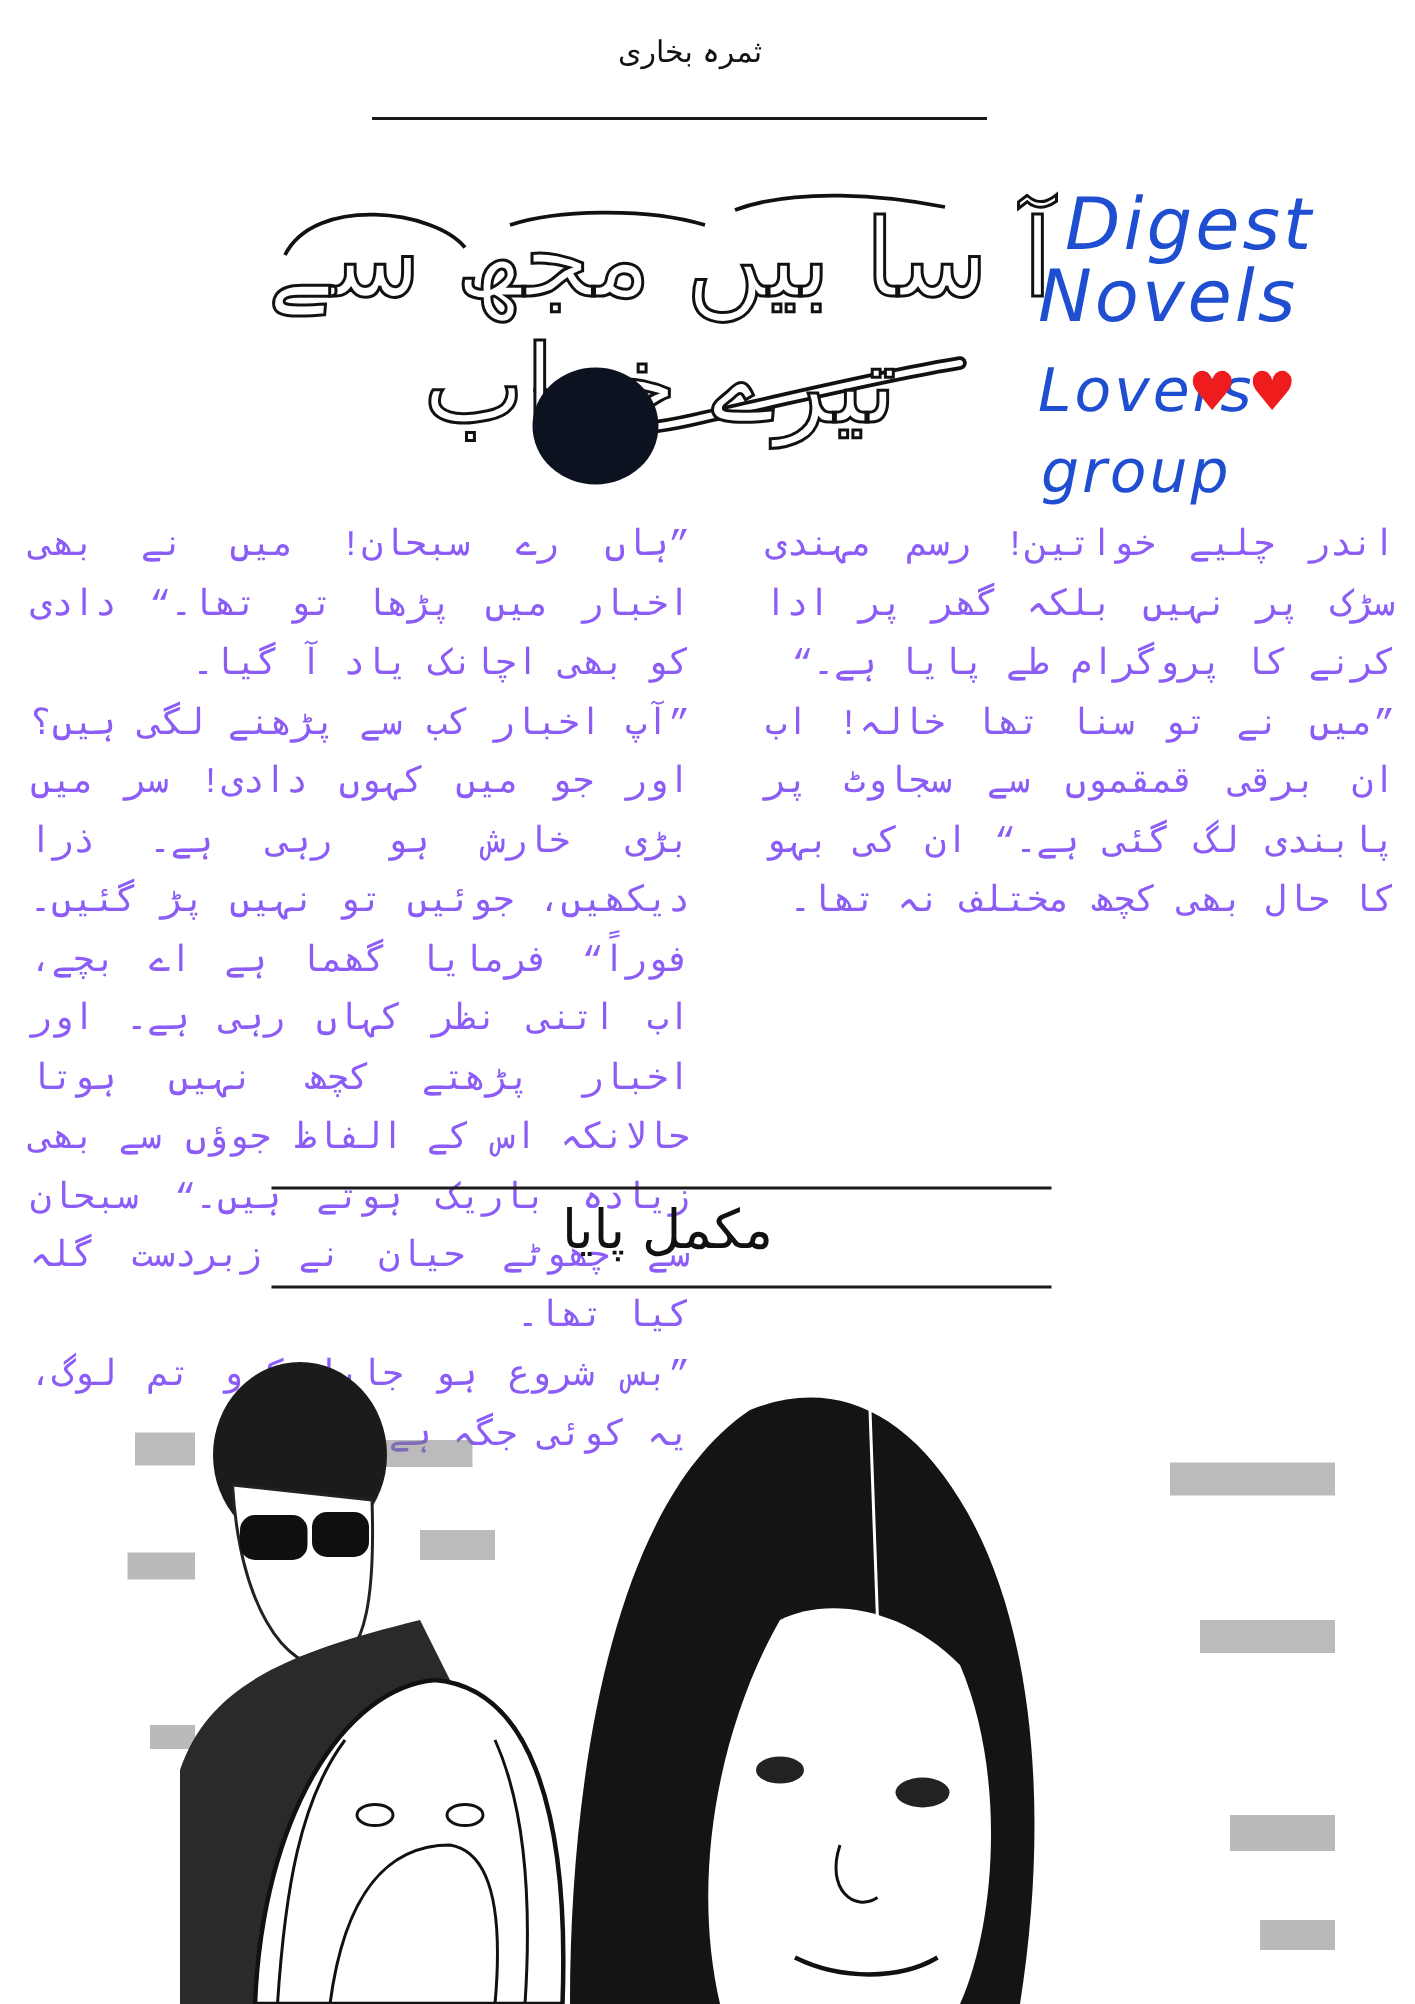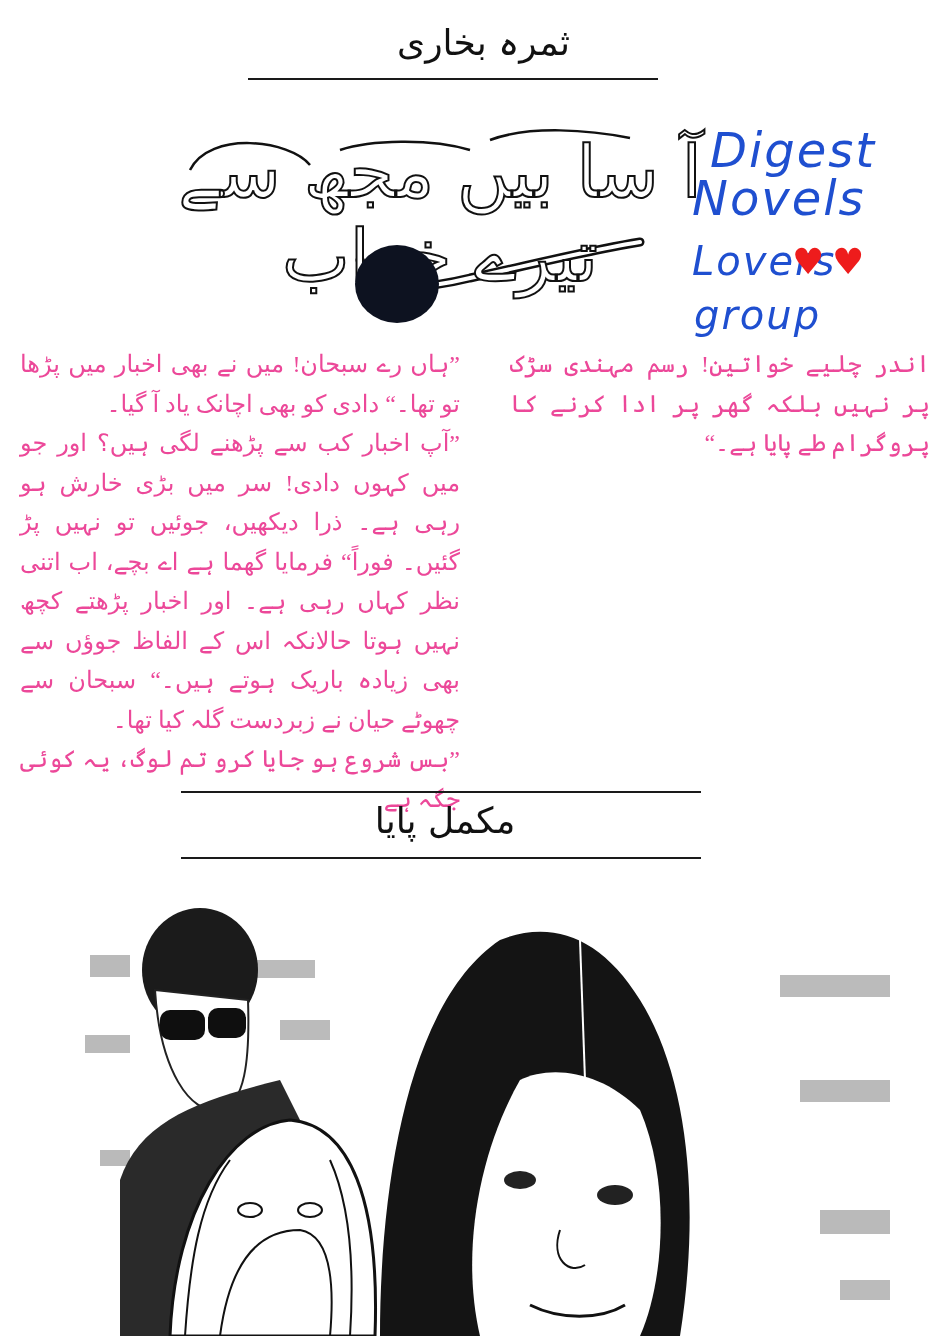--- a/index.html
+++ b/index.html
@@ -1,33 +1,33 @@
 <!DOCTYPE html>
 <html><head>
 <meta charset="utf-8">
 <style>
   html, body { margin: 0; padding: 0; background: #ffffff; }
   body { width: 943px; height: 1336px; position: relative; overflow: hidden;
          font-family: "DejaVu Sans", sans-serif; color: #111; }
-  .author { position: absolute; left: 350px; top: 22px; width: 220px; text-align: right;
-            font-size: 36px; font-family: "DejaVu Sans", sans-serif; direction: rtl; color: #111; }
+  .author { position: absolute; left: 350px; top: 22px; width: 220px; text-align: center;
+            font-size: 20px; font-family: "DejaVu Sans", sans-serif; direction: rtl; color: #111; }
   .rule { position: absolute; height: 2px; background: #1a1a1a; }
   .title-wrap { position: absolute; left: 170px; top: 110px; width: 540px; height: 220px; }
   .title-text { position: absolute; left: 0; top: 20px; width: 540px; text-align: center;
                 font-size: 72px; direction: rtl; color: #fff;
                 -webkit-text-stroke: 2px #111; font-family: "DejaVu Serif", serif; letter-spacing: -2px; }
   .title-swoosh { position: absolute; left: 0; top: 0; }
   .moon { position: absolute; left: 355px; top: 245px; width: 84px; height: 78px;
           border-radius: 50%; background: #0d1220; }
   .watermark { position: absolute; left: 700px; top: 122px; width: 200px; height: 230px; }
   .wm-line { position: absolute; font-family: "DejaVu Sans", sans-serif; color: #1f4fd0;
              font-size: 48px; font-style: italic; font-weight: 300; letter-spacing: 2px; white-space: nowrap; text-align: right; }
   .heart { position: absolute; color: #ee1c1c; font-size: 36px; line-height: 1; }
   .col { position: absolute; direction: rtl; text-align: justify; font-size: 24px; line-height: 39.5px;
-         font-family: Liberation Serif, serif; color: #ec4899; }
+         font-family: Liberation Mono, monospace; color: #8b5cf6; }
   .col p { margin: 0; }
   .col-right { left: 478px; top: 345px; width: 420px; margin-left: 32px; }
   .col-left { left: 20px; top: 345px; width: 440px; }
   .section-label { position: absolute; left: 180px; top: 800px; width: 530px; text-align: center;
                    font-size: 36px; direction: rtl; color: #111; font-family: "DejaVu Sans", sans-serif; }
   .illustration { position: absolute; left: 80px; top: 880px; width: 820px; height: 456px; overflow: hidden; }
 </style>
 </head>
 <body>
 
@@ -48,20 +48,21 @@
   <div class="wm-line" style="left:10px; top:0px;">Digest</div>
   <div class="wm-line" style="left:-8px; top:48px;font-style:italic;">Novels</div>
   <div class="wm-line" style="left:-8px; top:116px; font-size:40px;">Lovers</div>
   <div class="wm-line" style="left:-6px; top:170px; font-size:40px;">group</div>
   <span class="heart" style="left:92px; top:122px;">♥</span>
   <span class="heart" style="left:132px; top:122px;">♥</span>
 </div>
 
 <div class="col col-right">
   <p>اندر چلیے خواتین! رسم مہندی سڑک پر نہیں بلکہ گھر پر ادا کرنے کا پروگرام طے پایا ہے۔“</p>
+  <p>”میں نے تو سنا تھا خالہ! اب ان برقی قمقموں سے سجاوٹ پر پابندی لگ گئی ہے۔“ ان کی بہو کا حال بھی کچھ مختلف نہ تھا۔</p>
 </div>
 
 <div class="col col-left">
   <p>”ہاں رے سبحان! میں نے بھی اخبار میں پڑھا تو تھا۔“ دادی کو بھی اچانک یاد آ گیا۔</p>
   <p>”آپ اخبار کب سے پڑھنے لگی ہیں؟ اور جو میں کہوں دادی! سر میں بڑی خارش ہو رہی ہے۔ ذرا دیکھیں، جوئیں تو نہیں پڑ گئیں۔ فوراً“ فرمایا گھما ہے اے بچے، اب اتنی نظر کہاں رہی ہے۔ اور اخبار پڑھتے کچھ نہیں ہوتا حالانکہ اس کے الفاظ جوؤں سے بھی زیادہ باریک ہوتے ہیں۔“ سبحان سے چھوٹے حیان نے زبردست گلہ کیا تھا۔</p>
   <p>”بس شروع ہو جایا کرو تم لوگ، یہ کوئی جگہ ہے</p>
 </div>
 
 <div class="rule" style="left:181px; top:791px; width:520px;"></div>
 <div class="section-label">مکمل پایا</div>

